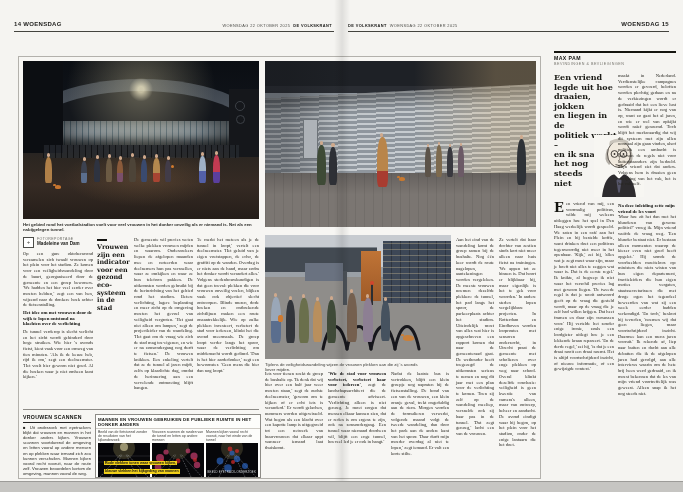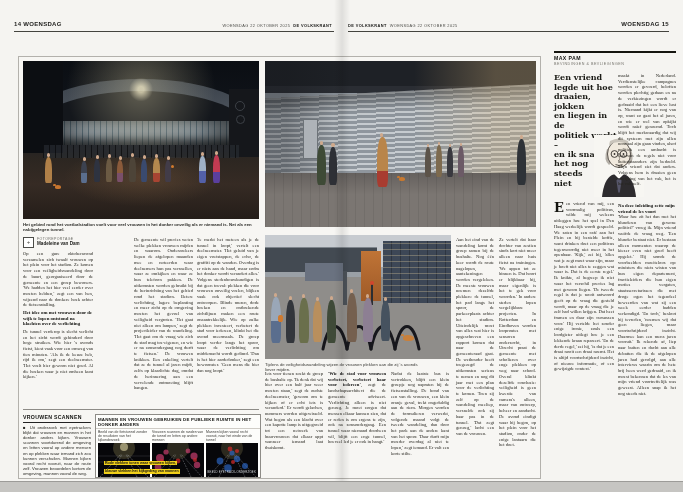--- a/index.html
+++ b/index.html
@@ -133,20 +133,31 @@
       <div class="byline">
         <div class="cam">+</div>
         <div>
           <div class="byl-kicker">FOTOREPORTAGE</div>
           <div class="byl-name">Madeleine van Dam</div>
         </div>
       </div>
       <div class="txt">Op een gure oktoberavond verzamelen zich twaalf vrouwen op het plein voor het stadion. Ze komen voor een veiligheidswandeling door de buurt, georganiseerd door de gemeente en een groep bewoners. 'We hadden het hier veel eerder over moeten hebben,' zegt een van hen, wijzend naar de donkere hoek achter de fietsenstalling.</div>
       <div class="subhead">Het idee om met vrouwen door de wijk te lopen ontstond na klachten over de verlichting</div>
       <div class="txt">De tunnel verderop is slecht verlicht en het zicht wordt gehinderd door hoge struiken. Wie hier 's avonds fietst, kiest vaak voor een omweg van tien minuten. 'Als ik de keuze heb, rijd ik om,' zegt een deelneemster. 'Het voelt hier gewoon niet goed. Al die hoeken waar je niet omheen kunt kijken.'</div>
+    </div>
+    <div class="abs" style="left:78px;top:182px;width:33px;">
+      <div class="pqbar"></div>
+      <div class="pq">Vrouwen
+zijn een
+indicator
+voor een
+gezond
+eco-
+systeem
+in de stad</div>
     </div>
     <div class="abs txt" style="left:115px;top:180px;width:59px;height:169px;">De gemeente wil precies weten welke plekken vrouwen mijden en waarom. Onderzoekers liepen de afgelopen maanden mee en noteerden waar deelnemers hun pas versnellen, waar ze omkijken en waar ze hun telefoon pakken. De uitkomsten worden gebruikt bij de herinrichting van het gebied rond het stadion. Betere verlichting, lagere beplanting en meer zicht op de omgeving moeten het gevoel van veiligheid vergroten. 'Het gaat niet alleen om lampen,' zegt de projectleider van de wandeling. 'Het gaat om de vraag wie zich de stad mag toe-eigenen, en wie er na zonsondergang nog durft te fietsen.' De vrouwen knikken. Een enkeling vertelt dat ze de tunnel al jaren mijdt, zelfs op klaarlichte dag, omdat de herinnering aan een vervelende ontmoeting blijft hangen.</div>
     <div class="abs txt" style="left:178px;top:180px;width:62px;height:169px;">'Je merkt het meteen als je de tunnel in loopt,' vertelt een deelneemster. 'Het geluid van je eigen voetstappen, de echo, de graffiti op de wanden. Overdag is er niets aan de hand, maar zodra het donker wordt verandert alles.' Volgens stedenbouwkundigen is dat geen toeval: plekken die voor vrouwen onveilig voelen, blijken vaak ook objectief slecht ontworpen. Blinde muren, dode hoeken en ontbrekende zichtlijnen maken een route onaantrekkelijk. Wie op zulke plekken investeert, verbetert de stad voor iedereen, klinkt het die avond meermaals. De groep loopt verder langs het spoor, waar de verlichting om middernacht wordt gedimd. 'Dan is het hier aardedonker,' zegt een bewoonster. 'Geen mens die hier dan nog loopt.'</div>
 
     <div class="abs" style="left:4px;top:352px;width:236px;height:1px;background:#8e8c87;"></div>
 
     <div class="abs" style="left:4px;top:357px;width:68px;height:62px;">
       <div class="sb-title">VROUWEN SCANNEN</div>
       <div class="sb-body">■ Uit onderzoek met eyetrackers blijkt dat vrouwen en mannen in het donker anders kijken. Vrouwen scannen voortdurend de omgeving en letten vooral op andere mensen en op plekken waar iemand zich zou kunnen verschuilen. Mannen kijken vooral recht vooruit, naar de route zelf. Vrouwen beoordelen kortom de omgeving, mannen vooral de weg.</div>
     </div>

